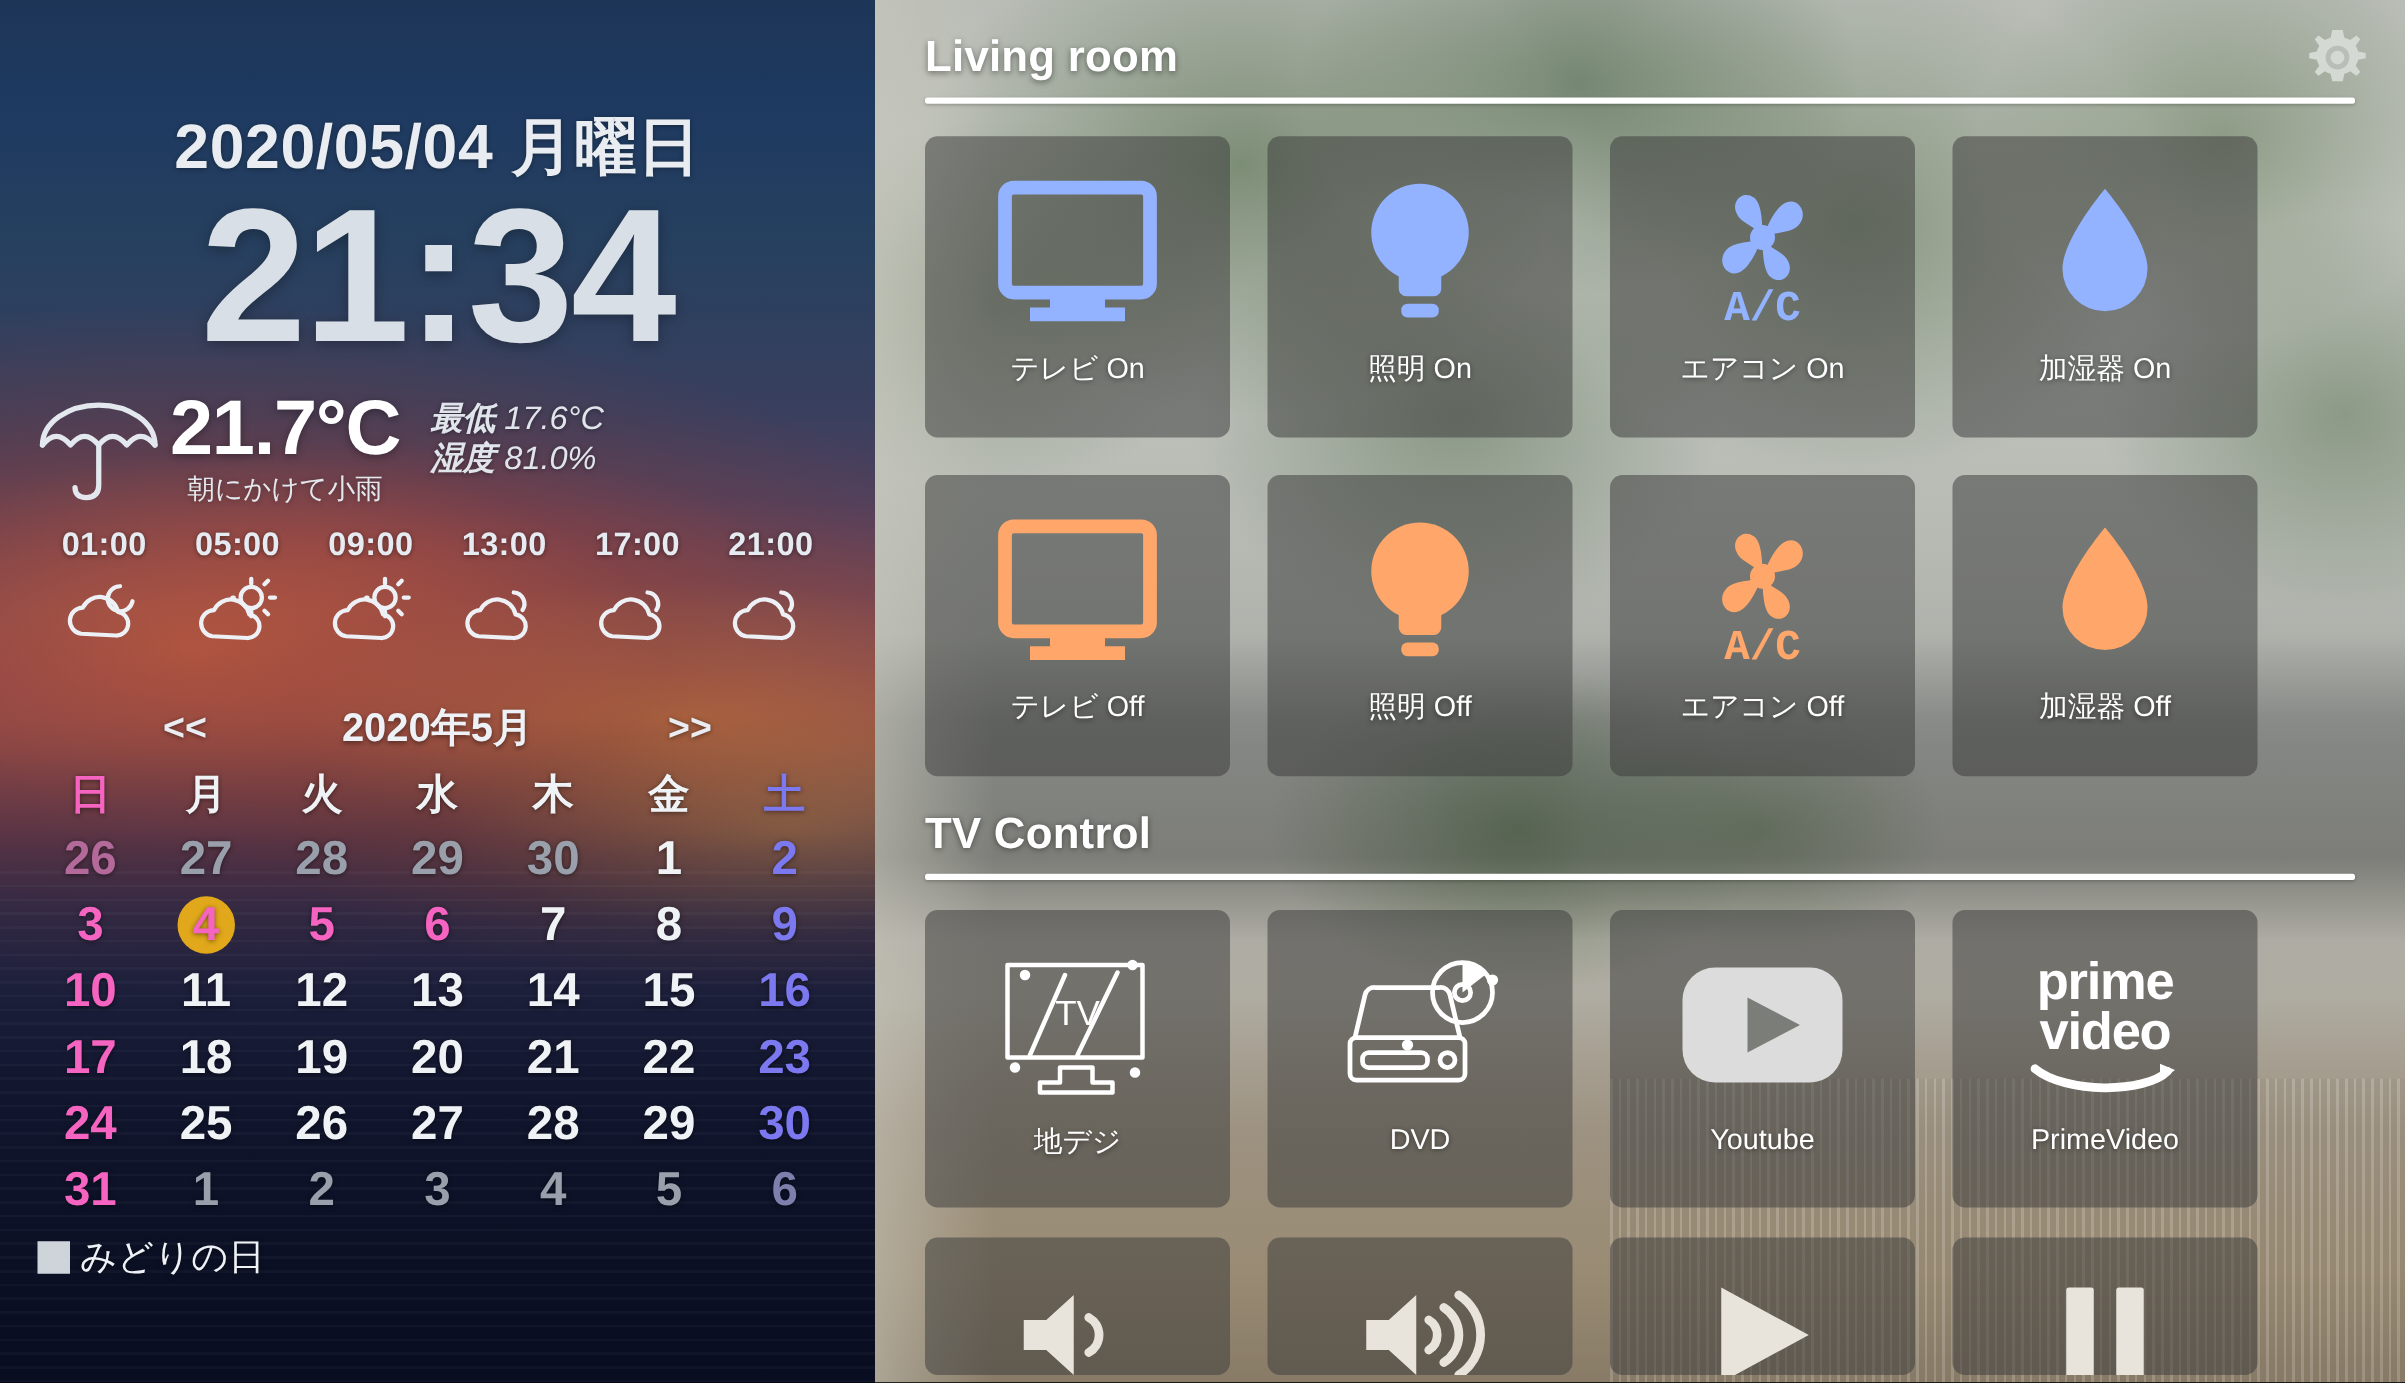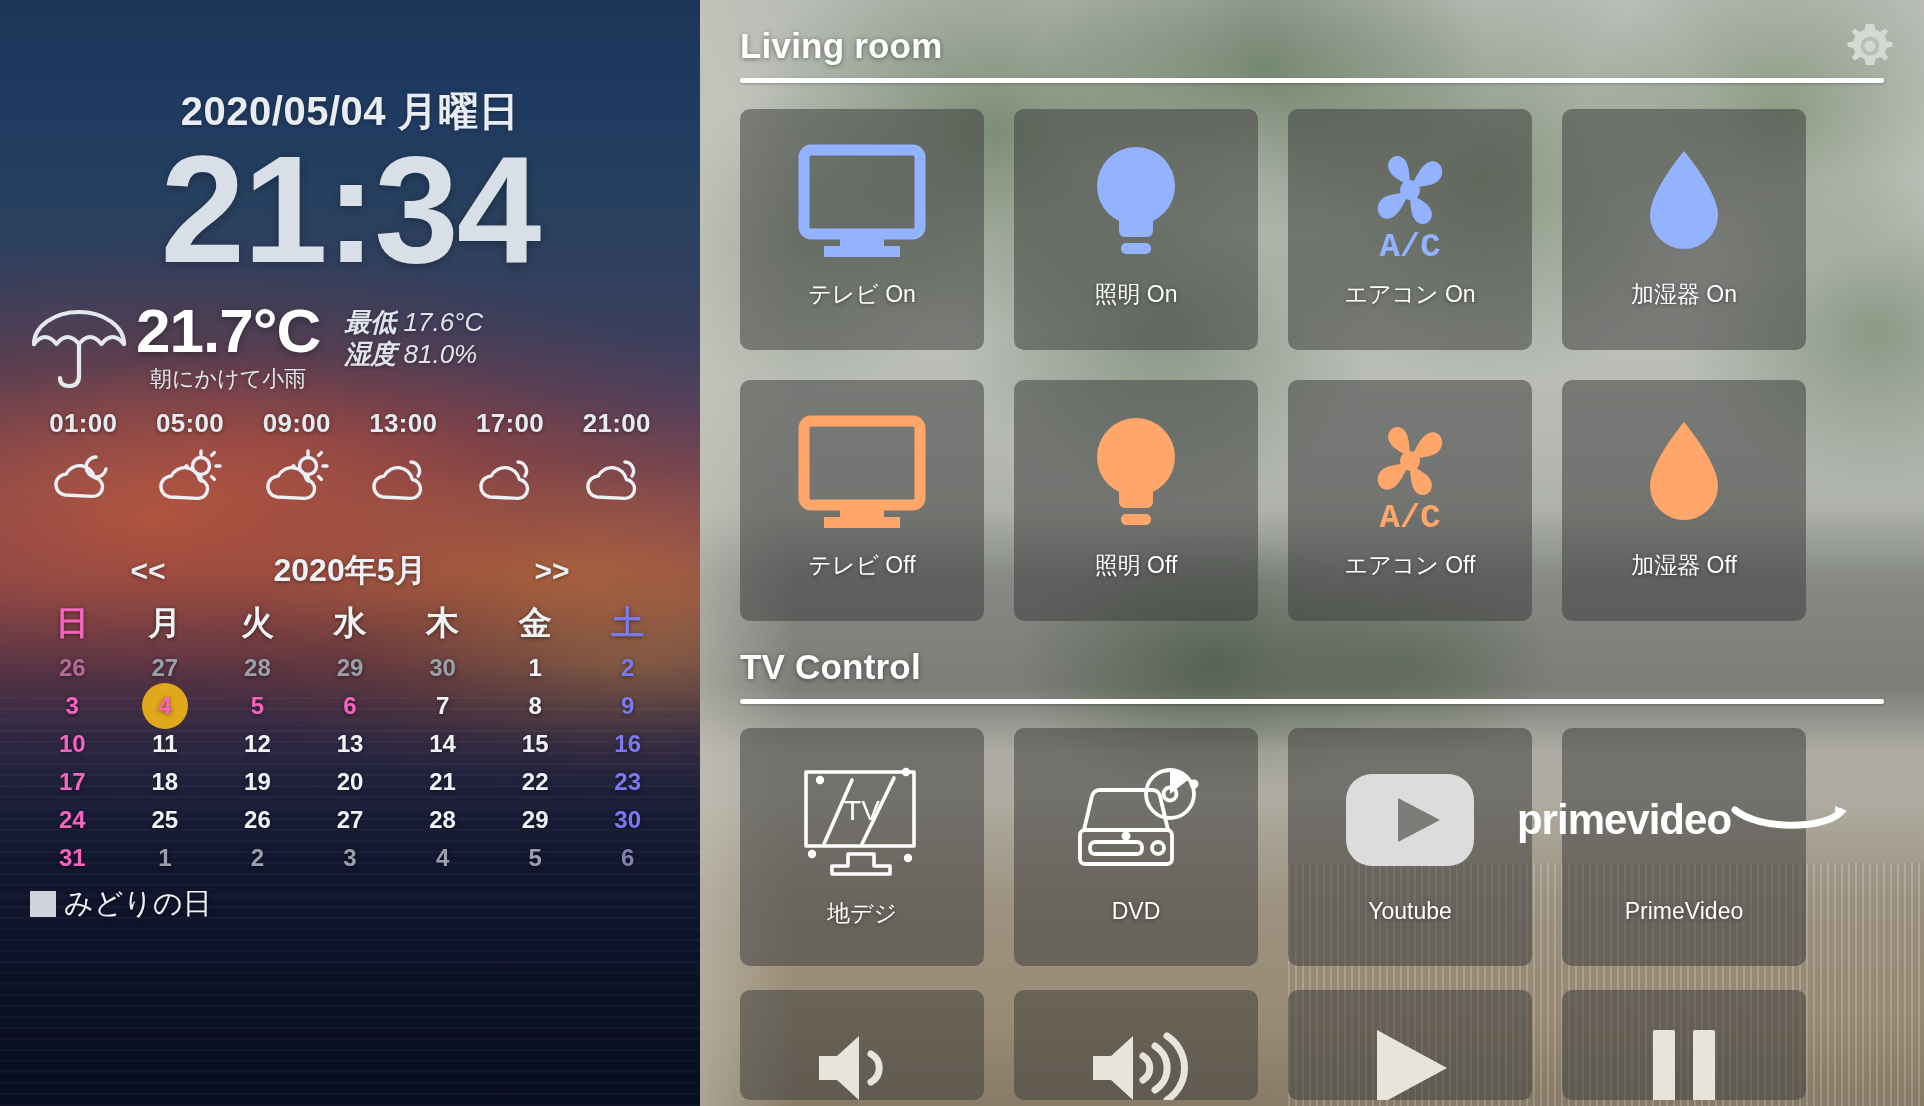--- a/index.html
+++ b/index.html
@@ -51,21 +51,21 @@
   #left-bg::after{
     content:""; position:absolute; left:0; right:0; top:63%; bottom:0;
     background:repeating-linear-gradient(to bottom,
         rgba(255,255,255,0.035) 0px, rgba(255,255,255,0.035) 2px,
         rgba(0,0,0,0.00) 2px, rgba(0,0,0,0.00) 11px);
     opacity:.8;
   }
   #left-content { position:relative; z-index:2; width:100%; height:100%; }
 
   .date-line {
-    text-align:center; color:#e9edf2; font-size:40px; font-weight:700;
+    text-align:center; color:#e9edf2; font-size:50px; font-weight:700;
     letter-spacing:0.5px; padding-top:84px; text-shadow:0 1px 4px rgba(0,0,0,.35);
   }
   .clock {
     text-align:center; color:#d9dfe6; font-size:152px; font-weight:700;
     line-height:0.98; margin-top:-4px; letter-spacing:-2px;
     text-shadow:0 2px 10px rgba(0,0,0,.30);
   }
 
   .wx-row { display:flex; align-items:flex-start; padding:16px 26px 0 26px; }
   .wx-icon { width:106px; height:82px; flex:0 0 106px; margin-top:6px; }
@@ -86,21 +86,21 @@
   .fc-ico { height:62px; margin-top:6px; display:flex; align-items:center; justify-content:center; }
 
   .cal { padding:42px 26px 0 26px; }
   .cal-head { display:flex; align-items:center; justify-content:center; gap:108px; margin-bottom:4px; }
   .cal-nav { color:#e9edf2; font-size:30px; font-weight:700; cursor:pointer;
              text-shadow:0 1px 4px rgba(0,0,0,.45); }
   .cal-title { color:#eef2f6; font-size:32px; font-weight:600; text-shadow:0 1px 4px rgba(0,0,0,.45); }
   .cal-grid { display:grid; grid-template-columns:repeat(7,1fr); row-gap:2px; }
   .cal-dow { text-align:center; font-size:33px; font-weight:600; padding:4px 0 2px;
              text-shadow:0 1px 4px rgba(0,0,0,.5); }
-  .cal-cell { text-align:center; font-size:24px; font-weight:700; padding:4px 0; position:relative;
+  .cal-cell { text-align:center; font-size:38px; font-weight:700; padding:4px 0; position:relative;
               text-shadow:0 1px 4px rgba(0,0,0,.5); }
   .cal-cell .num { position:relative; z-index:2; }
   .cal-cell.today .dot {
       position:absolute; left:50%; top:50%; transform:translate(-50%,-50%);
       width:46px; height:46px; border-radius:50%; background:#E0A81A; z-index:1;
   }
   .c-sun  { color:#F564C0; }
   .c-sat  { color:#7B78F0; }
   .c-wd   { color:#f0f3f6; }
   .c-out  { color:#9aa0ab; }
@@ -176,21 +176,21 @@
   .btn .ico { height:150px; display:flex; align-items:center; justify-content:center; margin-top:18px; }
   .btn .lab { color:#ffffff; font-size:23px; font-weight:400; margin-top:2px;
               text-shadow:0 1px 4px rgba(0,0,0,.45); white-space:nowrap; }
 
   .tv-grid { display:grid; grid-template-columns:repeat(4, 244px); gap:24px 30px; margin-top:24px; }
   .btn.tv { height:238px; }
   .btn.tv .ico { height:152px; margin-top:16px; }
   .btn.small { height:110px; overflow:hidden; }
   .btn.small .ico { height:110px; margin-top:28px; }
 
-  .pv-wrap { display:flex; flex-direction:row; justify-content:center; }
+  .pv-wrap { display:flex; flex-direction:column; align-items:center; justify-content:center; }
   .pv-line { color:#fff; font-weight:700; line-height:0.96; }
   .pv1 { font-size:42px; letter-spacing:-1px; }
   .pv2 { font-size:42px; letter-spacing:-1px; }
   .pv-smile { margin-top:4px; }
 </style>
 </head>
 <body>
 
 <div id="app">
 

